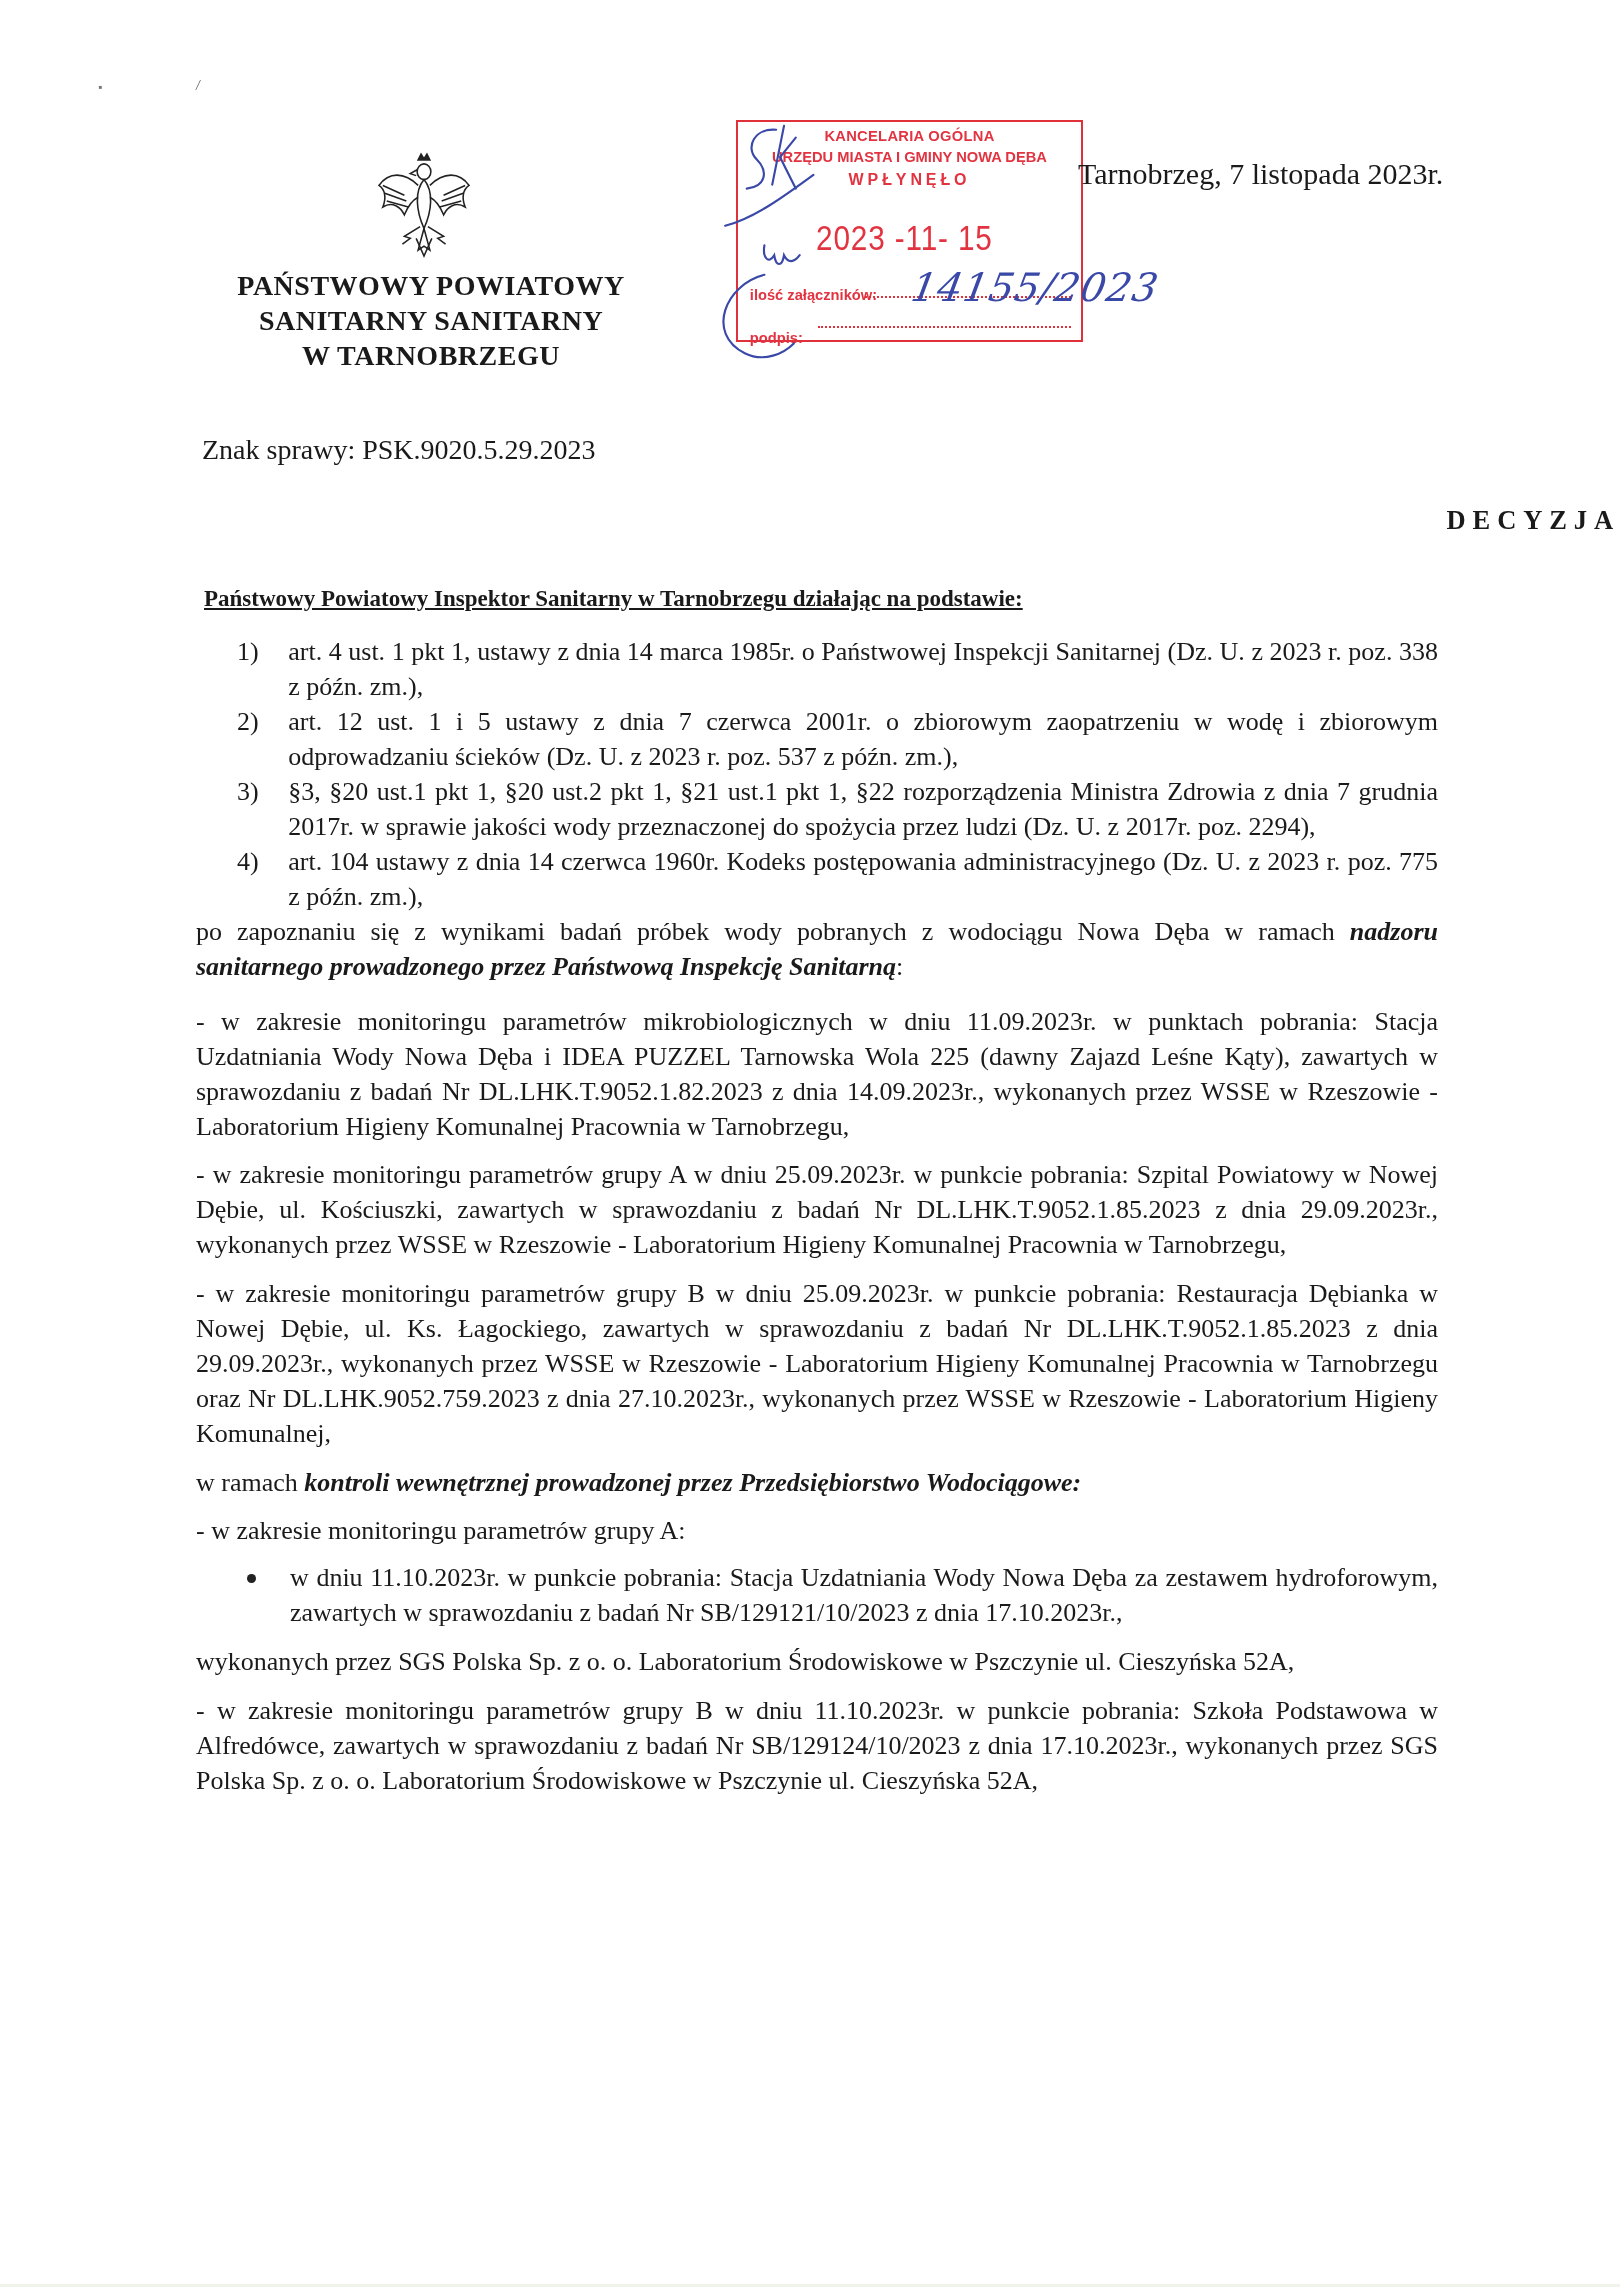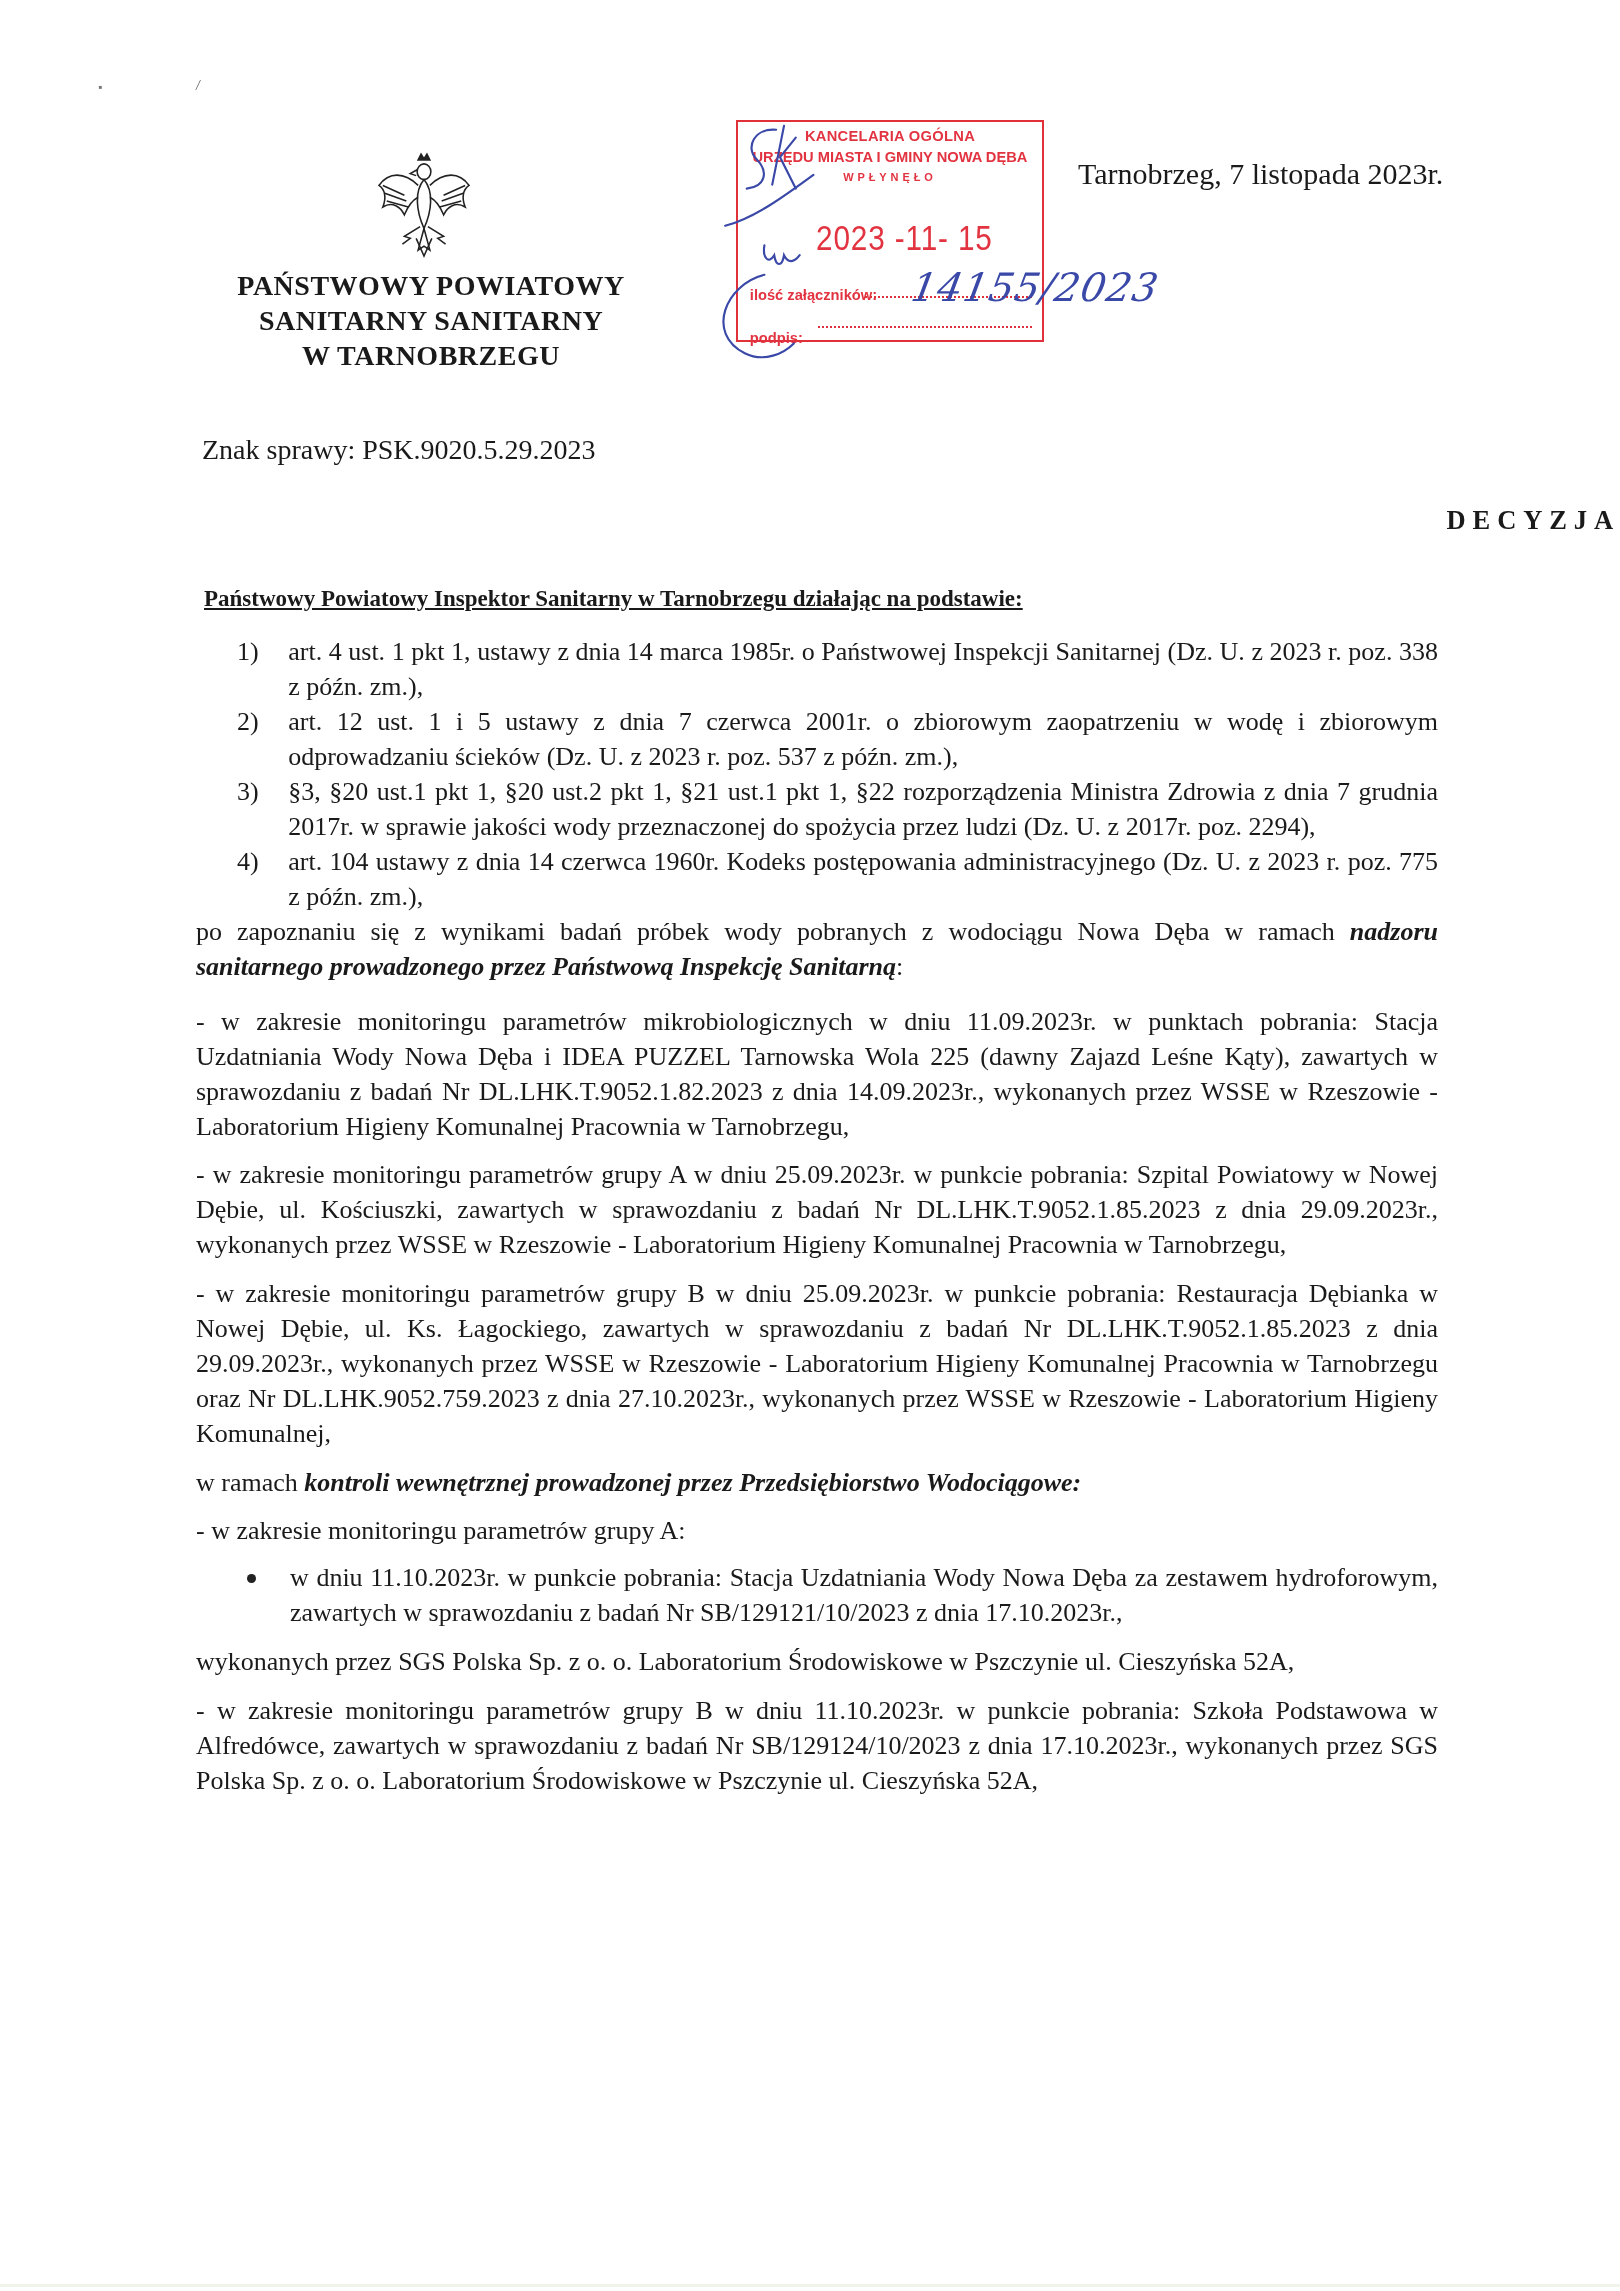--- a/index.html
+++ b/index.html
@@ -12,27 +12,27 @@
     .speck2 { position: absolute; left: 196px; top: 78px; font-size: 13.7px; color: #555; font-style: italic; }
 
     .emblem { left: 375px; top: 152px; width: 98px; height: 108px; }
     .header-institution {
       left: 196px; top: 268px; width: 470px; text-align: center;
       font-weight: bold; font-size: 28px; line-height: 35px; letter-spacing: 0.5px;
     }
     .header-institution div { white-space: nowrap; }
 
     .stamp {
-      left: 736px; top: 120px; width: 308px; height: 222px;
+      left: 736px; top: 120px; width: 347px; height: 222px;
       border: 2px solid #e0303a; box-sizing: border-box;
       color: #e23340; font-family: "Liberation Sans", sans-serif;
     }
     .stamp .l1 { position: absolute; top: 5.9px; left: 0; right: 0; text-align: center; font-weight: bold; font-size: 14.7px; letter-spacing: 0.3px; }
     .stamp .l2 { position: absolute; top: 27.4px; left: 0; right: 0; text-align: center; font-weight: bold; font-size: 14.7px; }
-    .stamp .l3 { position: absolute; top: 49px; left: 0; right: 0; text-align: center; font-weight: bold; font-size: 11px; letter-spacing: 3.9px; }
+    .stamp .l3 { position: absolute; top: 49px; left: 0; right: 0; text-align: center; font-weight: bold; font-size: 16px; letter-spacing: 3.9px; }
     .stamp .date { position: absolute; top: 96px; left: 78px; font-size: 35px; letter-spacing: 1px; transform: scaleX(0.85); transform-origin: left; }
     .stamp .att { position: absolute; top: 165px; left: 11.8px; font-size: 14.7px; font-weight: bold; }
     .stamp .sig { position: absolute; top: 208px; left: 11.8px; font-size: 14.7px; font-weight: bold; }
     .stamp .dots1 { position: absolute; top: 174px; left: 127px; right: 9.8px; border-bottom: 2px dotted #e0303a; }
     .stamp .dots2 { position: absolute; top: 204px; left: 80px; right: 9.8px; border-bottom: 2px dotted #e0303a; }
     .handwriting { left: 686px; top: 108px; width: 490px; height: 265px; pointer-events: none; }
     .hw-number {
       position: absolute; left: 912px; top: 265px; font-family: "DejaVu Serif", serif;
       font-style: italic; font-size: 39px; color: #3a48a8; letter-spacing: 1px; transform: skewX(-10deg);
     }

